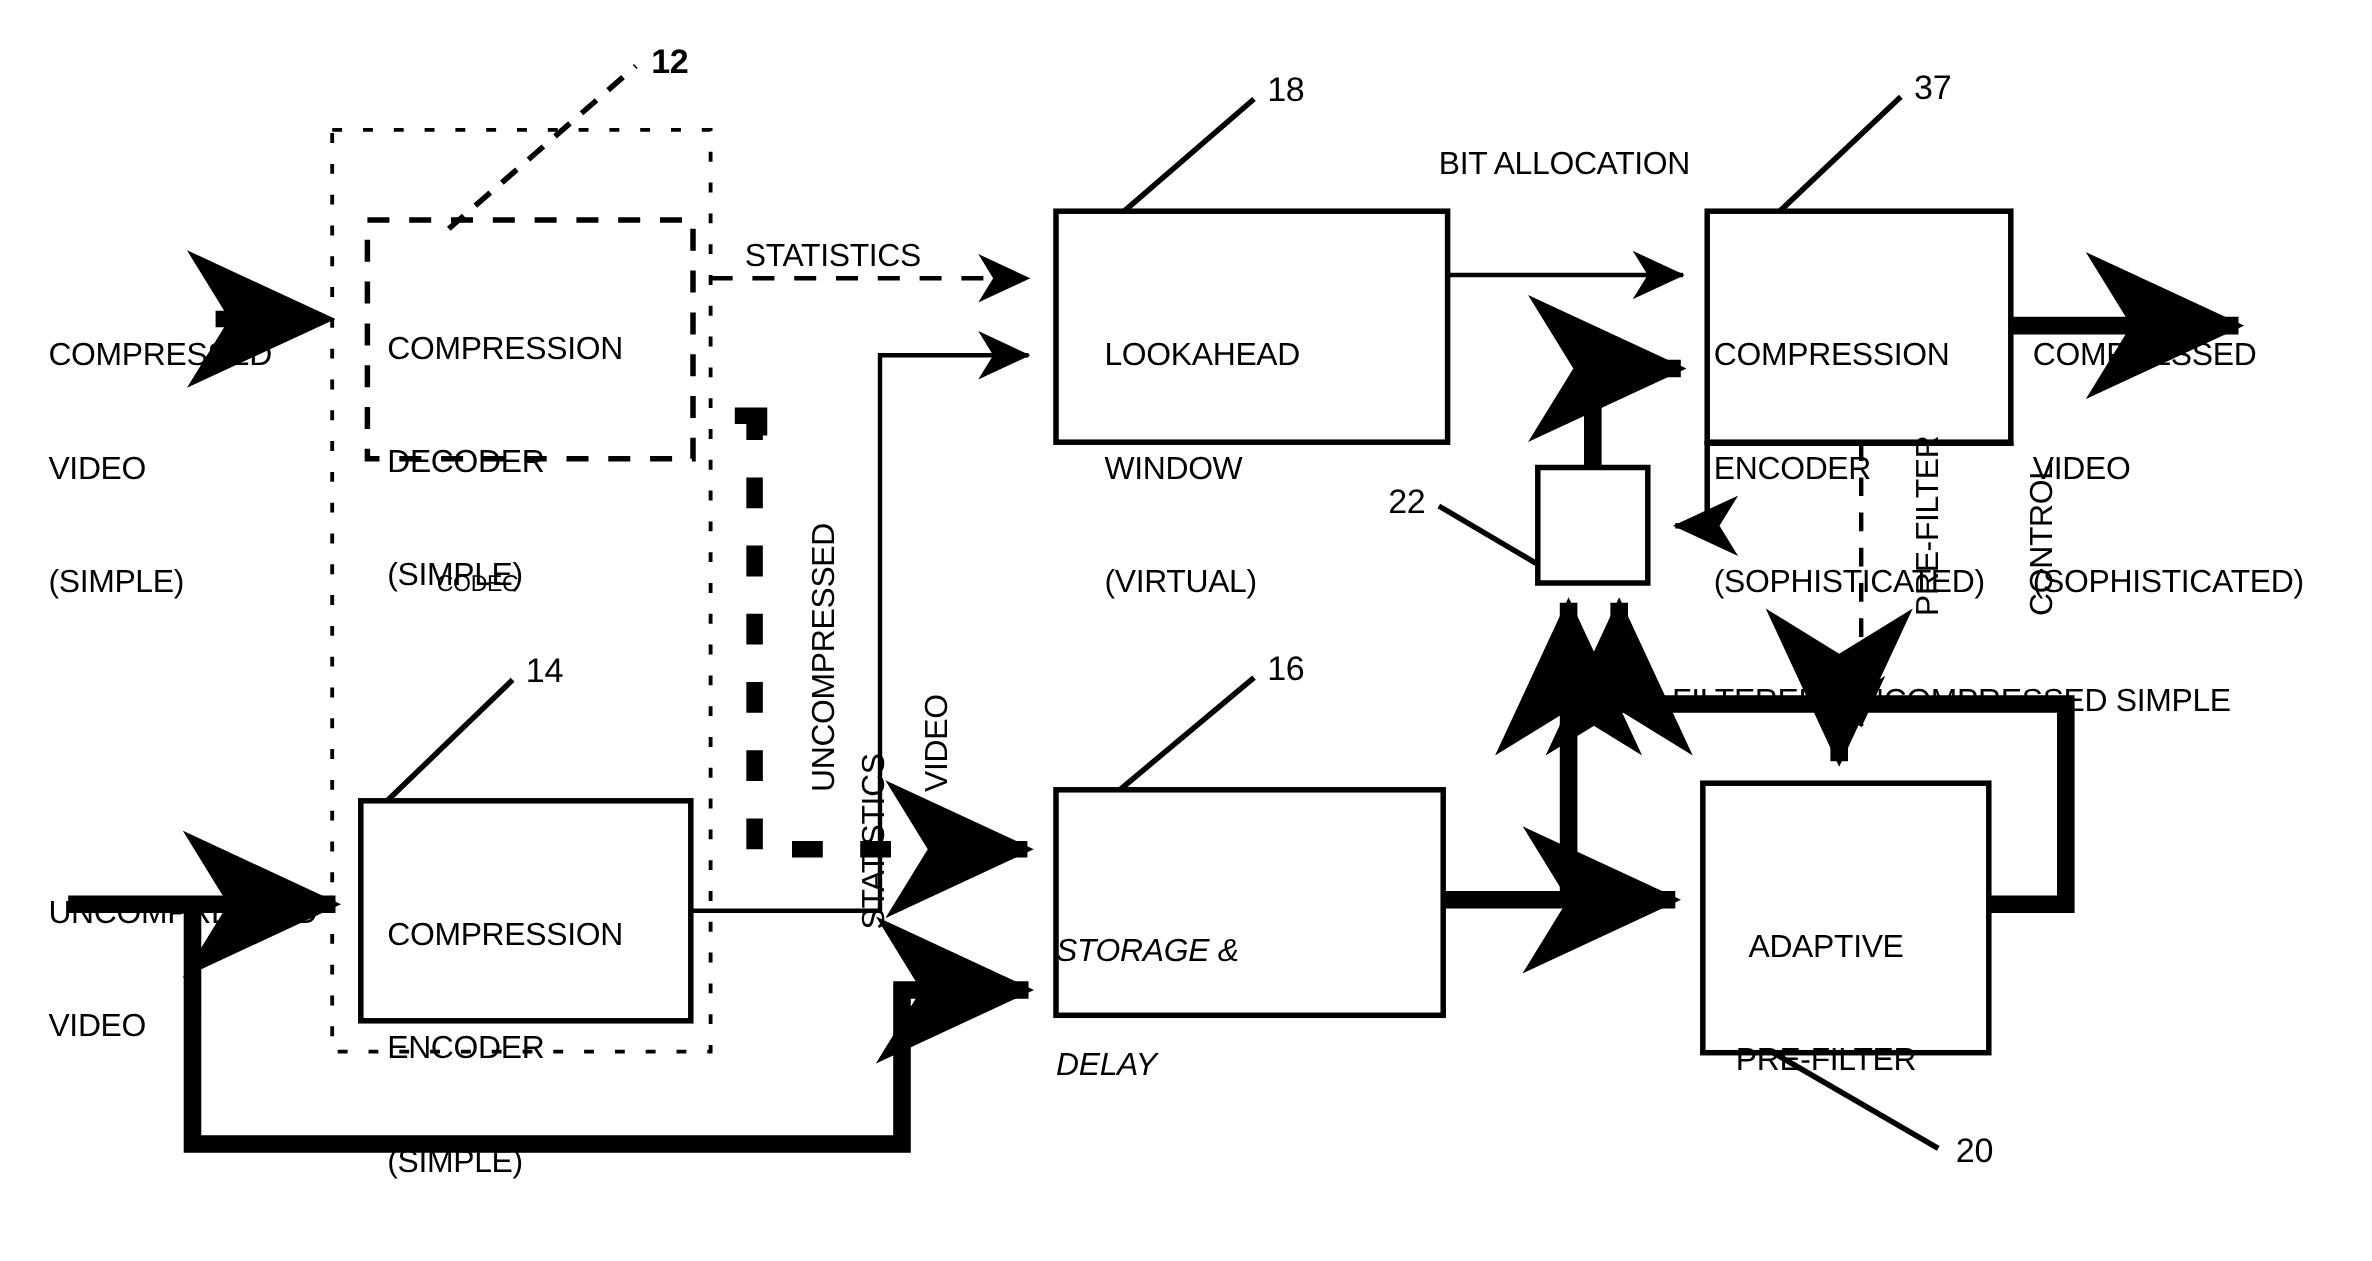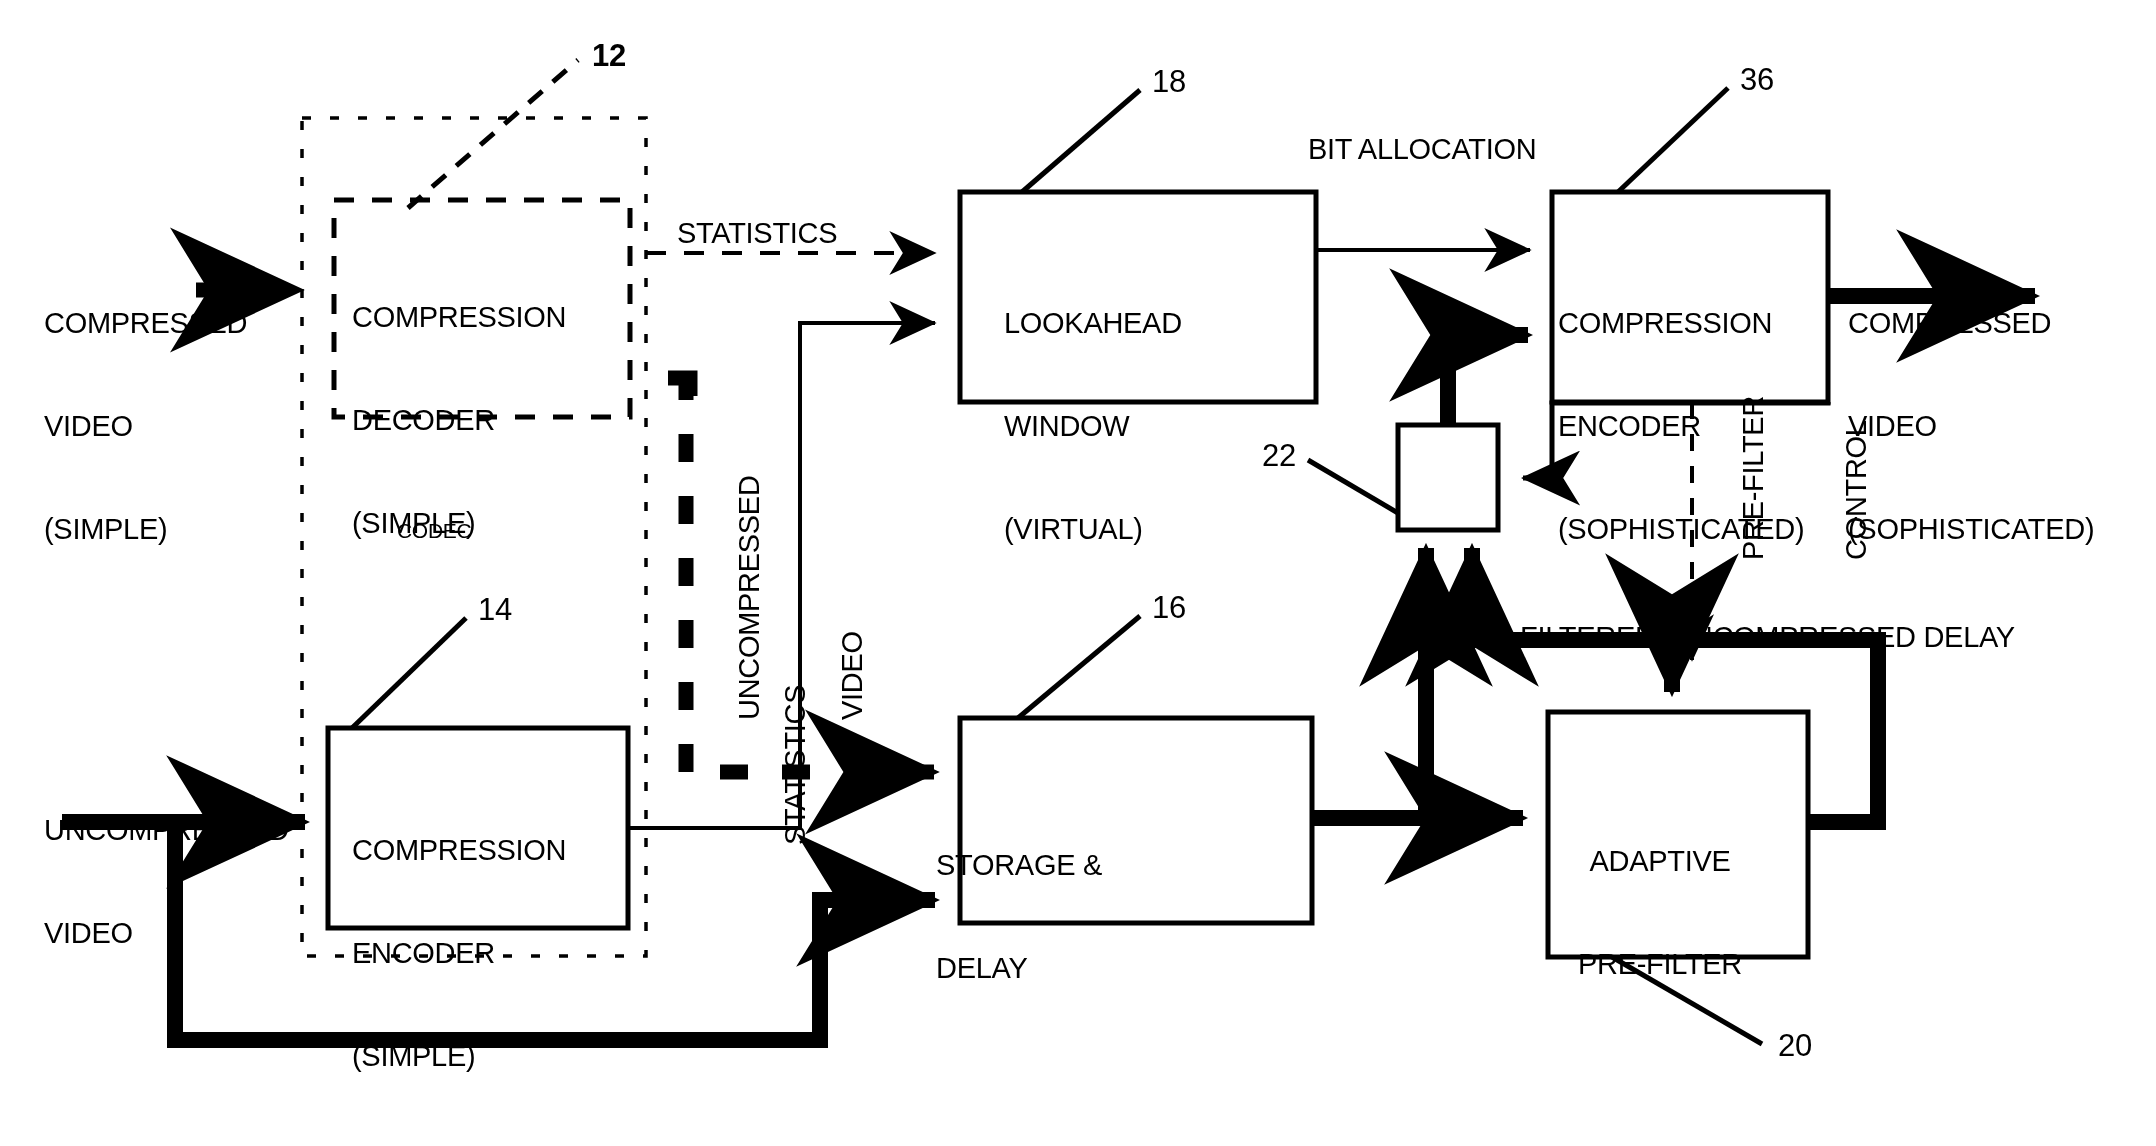--- a/index.html
+++ b/index.html
@@ -120,21 +120,21 @@
     <div>DECODER</div>
     <div>(SIMPLE)</div>
   </div>
 
   <div class="blk-label" style="left:352px; top:765px;">
     <div>COMPRESSION</div>
     <div>ENCODER</div>
     <div>(SIMPLE)</div>
   </div>
 
-  <div class="blk-label" style="left:936px; top:780px;">
+  <div class="blk-label" style="left:960px; top:780px;font-style:italic;">
     <div>STORAGE &amp;</div>
     <div>DELAY</div>
   </div>
 
   <div class="blk-label" style="left:1004px; top:238px;">
     <div>LOOKAHEAD</div>
     <div>WINDOW</div>
     <div>(VIRTUAL)</div>
   </div>
 
@@ -151,21 +151,21 @@
   </div>
 
   <div class="grp-label" style="left:397px; top:519px;">CODEC</div>
 
   <div class="ref-num" style="left:592px; top:38px;font-weight:bold;">12</div>
   <div class="ref-num" style="left:478px; top:592px;">14</div>
   <div class="ref-num" style="left:1152px; top:590px;">16</div>
   <div class="ref-num" style="left:1152px; top:64px;">18</div>
   <div class="ref-num" style="left:1778px; top:1028px;">20</div>
   <div class="ref-num" style="left:1262px; top:438px;">22</div>
-  <div class="ref-num" style="left:1740px; top:62px;">36</div>
+  <div class="ref-num" style="left:1740px; top:62px;">37</div>
 
   <div class="flow-label" style="left:44px; top:238px;">
     <div>COMPRESSED</div>
     <div>VIDEO</div>
     <div>(SIMPLE)</div>
   </div>
 
   <div class="flow-label" style="left:44px; top:745px;">
     <div>UNCOMPRESSED</div>
     <div>VIDEO</div>
@@ -180,21 +180,21 @@
 
   <div class="flow-label rot90" style="left:778px; top:845px;">STATISTICS</div>
 
   <div class="flow-label" style="left:1308px; top:132px;">BIT ALLOCATION</div>
 
   <div class="flow-label rot90" style="left:1668px; top:560px;">
     <div>PRE-FILTER</div>
     <div>CONTROL</div>
   </div>
 
-  <div class="flow-label" style="left:1520px; top:620px;">FILTERED, UNCOMPRESSED DELAY</div>
+  <div class="flow-label" style="left:1520px; top:620px;">FILTERED, UNCOMPRESSED SIMPLE</div>
 
   <div class="flow-label" style="left:1848px; top:238px;">
     <div>COMPRESSED</div>
     <div>VIDEO</div>
     <div>(SOPHISTICATED)</div>
   </div>
 
 </div>
 
 </body></html>

